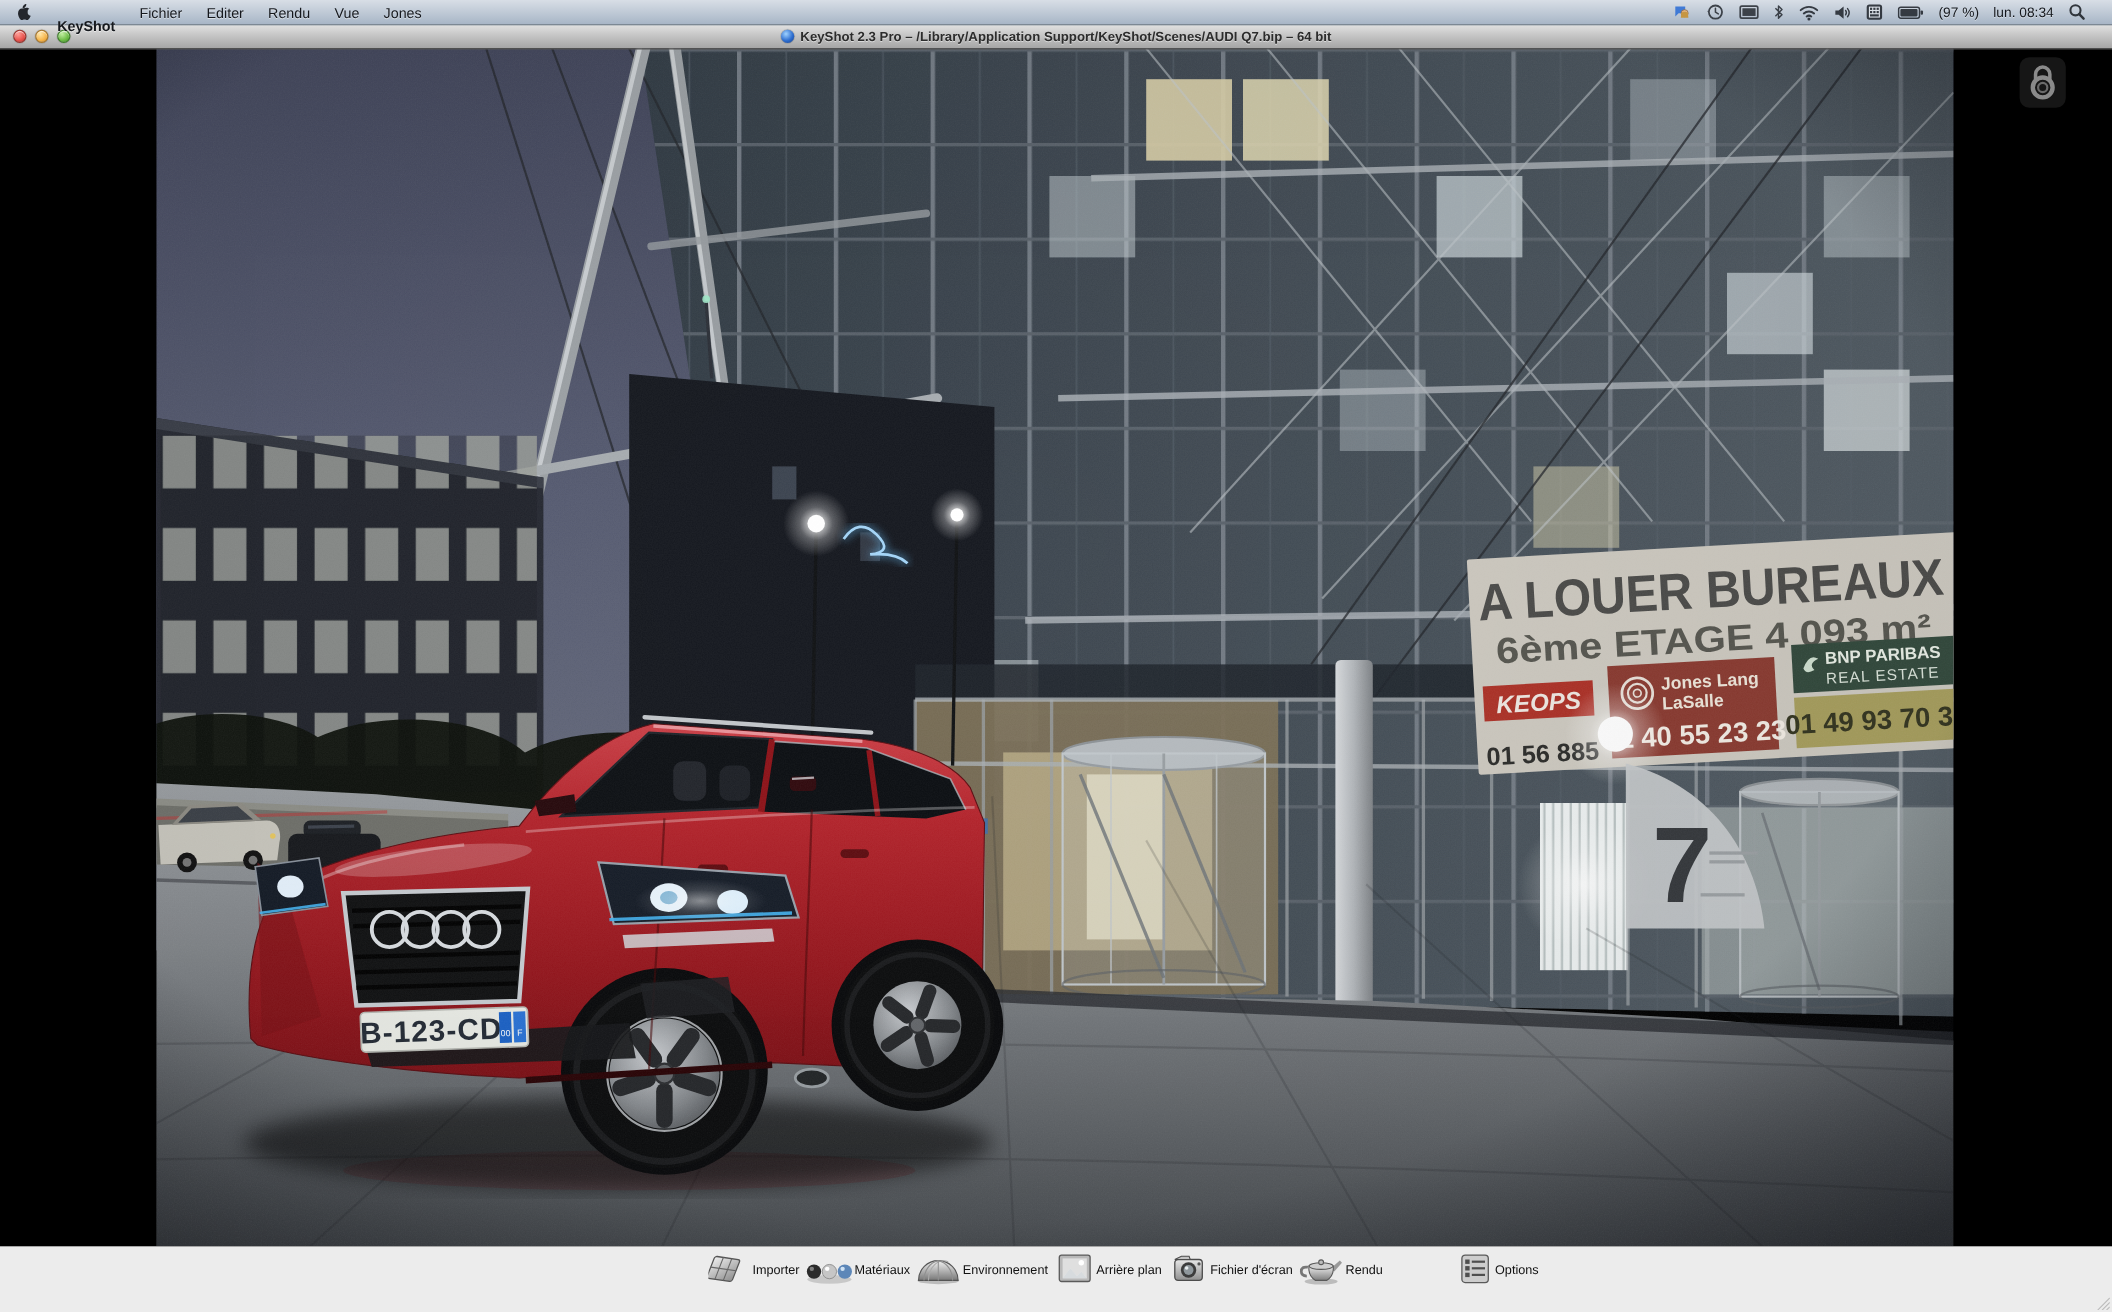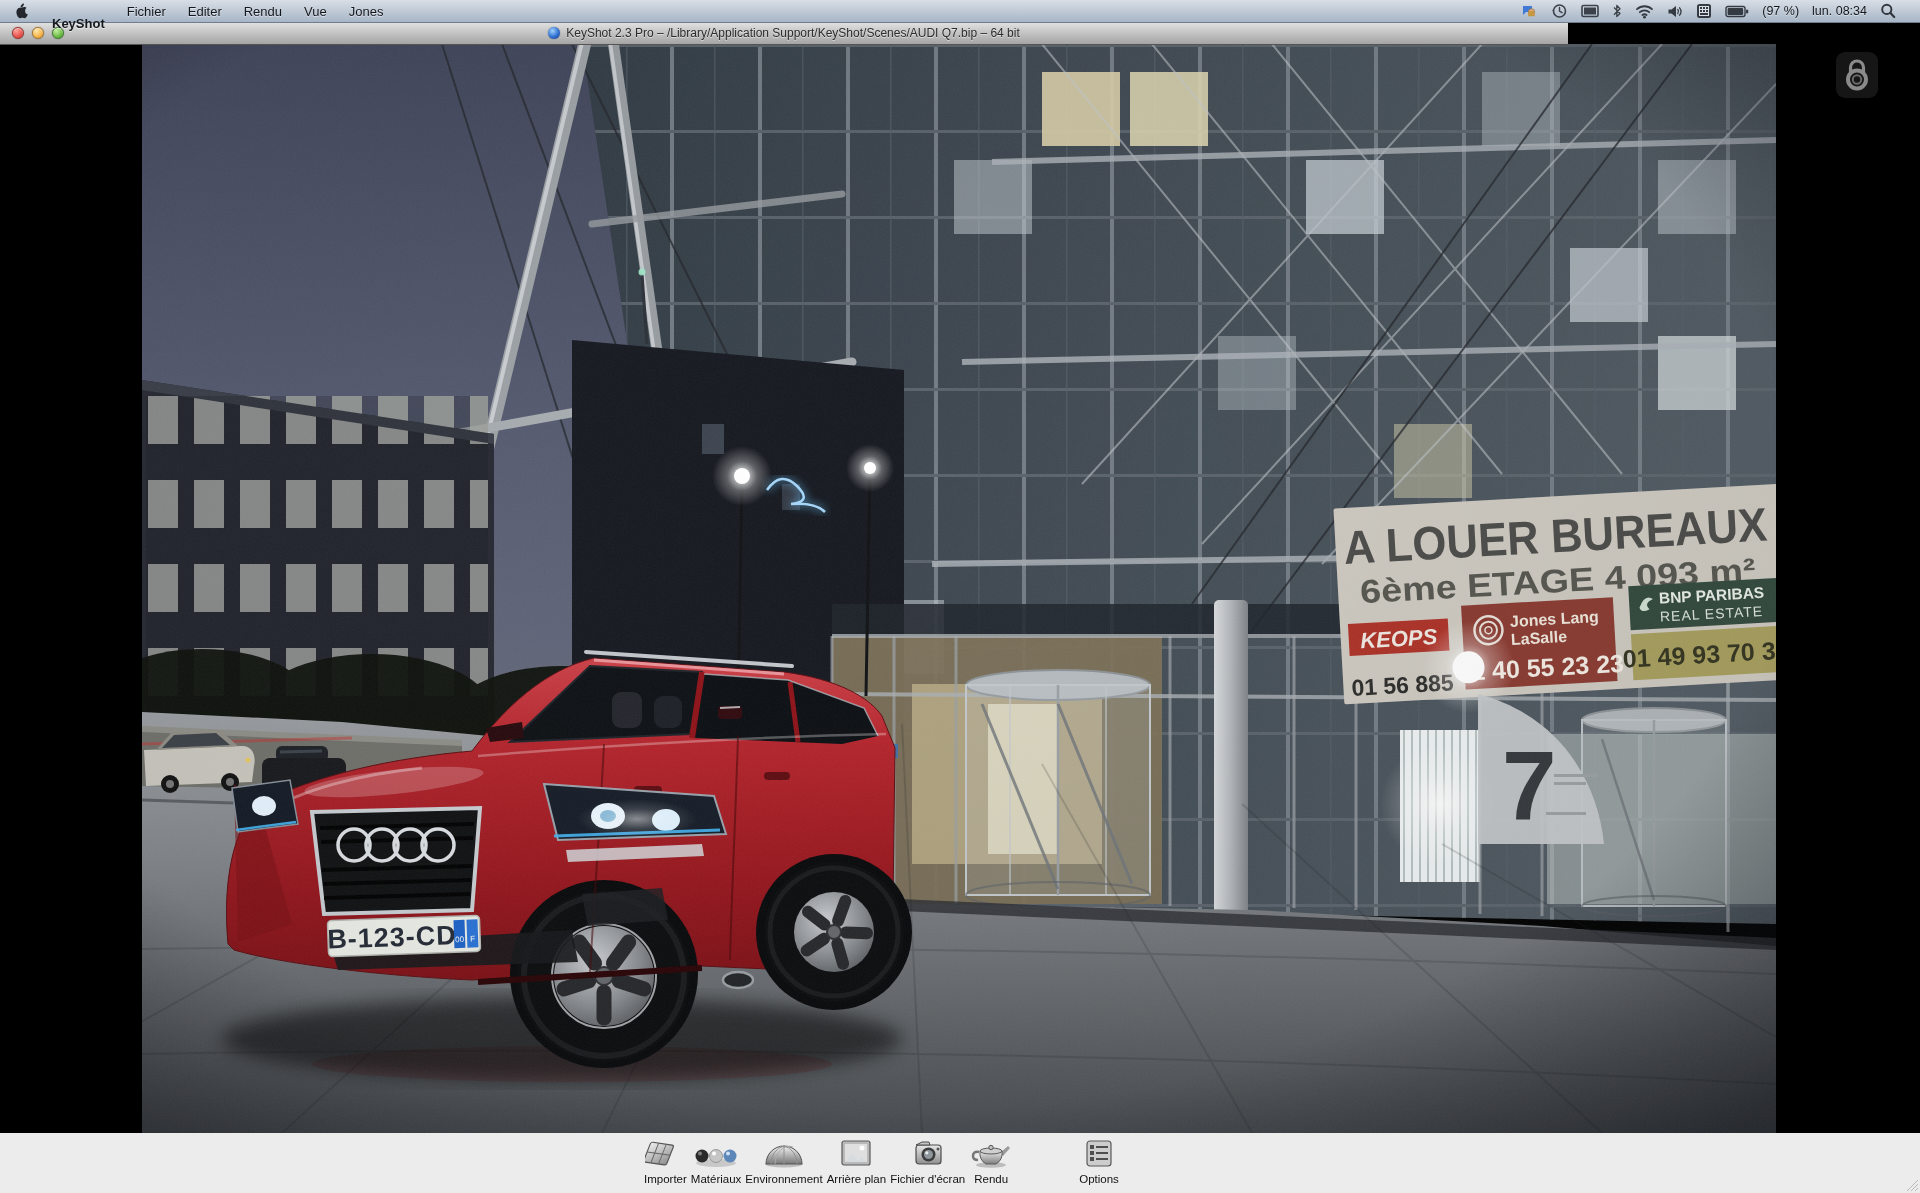--- a/index.html
+++ b/index.html
@@ -11,42 +11,42 @@
     border-bottom:1px solid #6f7d8c;display:flex;align-items:center;
     font-size:13px;color:#15181d;z-index:30;}
   .menubar .apple{padding:0 12px 0 14px;display:flex;align-items:center;}
   .menu-item{padding:0 11px;height:22px;display:flex;align-items:center;
     text-shadow:0 1px 0 rgba(255,255,255,.5);cursor:default;white-space:nowrap;}
   .menu-item.bold{font-weight:bold;margin-top:24px;}
   .menubar-right{margin-left:auto;display:flex;align-items:center;gap:13px;padding-right:24px;}
   .statusicon{display:flex;align-items:center;opacity:.88;}
   .statustext{font-size:12.5px;color:#14171c;text-shadow:0 1px 0 rgba(255,255,255,.45);white-space:nowrap;}
   
-  .titlebar{position:absolute;left:0;top:22px;width:1568px;height:22px;
+  .titlebar{position:absolute;left:0;top:22px;width:1920px;height:22px;
     background:linear-gradient(#e3e3e3,#c6c6c6 45%,#a5a5a5);
-    border-bottom:1px solid #555;z-index:29;}
+    border-bottom:1px solid #555;z-index:29;font-weight:bold;}
   .traffic{position:absolute;left:12px;top:5px;display:flex;gap:8px;}
   .tl{width:12px;height:12px;border-radius:50%;box-shadow:inset 0 1px 1px rgba(255,255,255,.7),0 0 1px rgba(0,0,0,.6);}
   .tl.red{background:radial-gradient(circle at 35% 30%,#ff9e97,#e8524c 60%,#b13732);border:1px solid #9a322c;box-sizing:border-box;}
   .tl.yellow{background:radial-gradient(circle at 35% 30%,#ffe6a8,#f5b44a 60%,#c7852c);border:1px solid #a8772a;box-sizing:border-box;}
   .tl.green{background:radial-gradient(circle at 35% 30%,#c0eea0,#6cbb45 60%,#3f8f2b);border:1px solid #3c7f27;box-sizing:border-box;}
   .titletext{position:absolute;left:0;right:0;top:0;height:22px;display:flex;align-items:center;justify-content:center;
     gap:6px;font-size:12px;color:#2c2c2c;text-shadow:0 1px 0 rgba(255,255,255,.5);white-space:nowrap;}
   .doc-orb{width:12px;height:12px;border-radius:50%;
     background:radial-gradient(circle at 38% 32%,#9fd2ff,#2f6fd0 55%,#123a8a);box-shadow:0 0 1px #123;}
   
   .viewport{position:absolute;left:0;top:44px;width:1920px;height:1089px;background:#000;z-index:1;}
   .render{position:absolute;left:142px;top:0;width:1634px;height:1089px;overflow:hidden;}
   .lockbtn{position:absolute;left:1836px;top:8px;width:42px;height:46px;background:#161616;
     border-radius:9px;display:flex;align-items:center;justify-content:center;z-index:5;}
   
   .toolbar{position:absolute;left:0;top:1133px;width:1920px;height:60px;background:#ececec;z-index:30;
     display:flex;align-items:flex-start;}
   .toolgroup{position:absolute;left:642px;top:3px;display:flex;}
-  .toolitem{display:flex;flex-direction:column;align-items:center;justify-content:flex-start;
+  .toolitem{display:flex;align-items:center;justify-content:flex-start;
     padding:0 2px;cursor:default;}
   .toolitem .ticon{height:36px;display:flex;align-items:center;justify-content:center;}
   .toolitem .tlabel{font-size:11.5px;color:#111;margin-top:1px;white-space:nowrap;}
   .ti-pad{margin-left:62px;}
   .resizegrip{position:absolute;right:2px;bottom:2px;width:14px;height:14px;opacity:.5;}
 </style>
 </head>
 <body>
 
 <div class="menubar">

